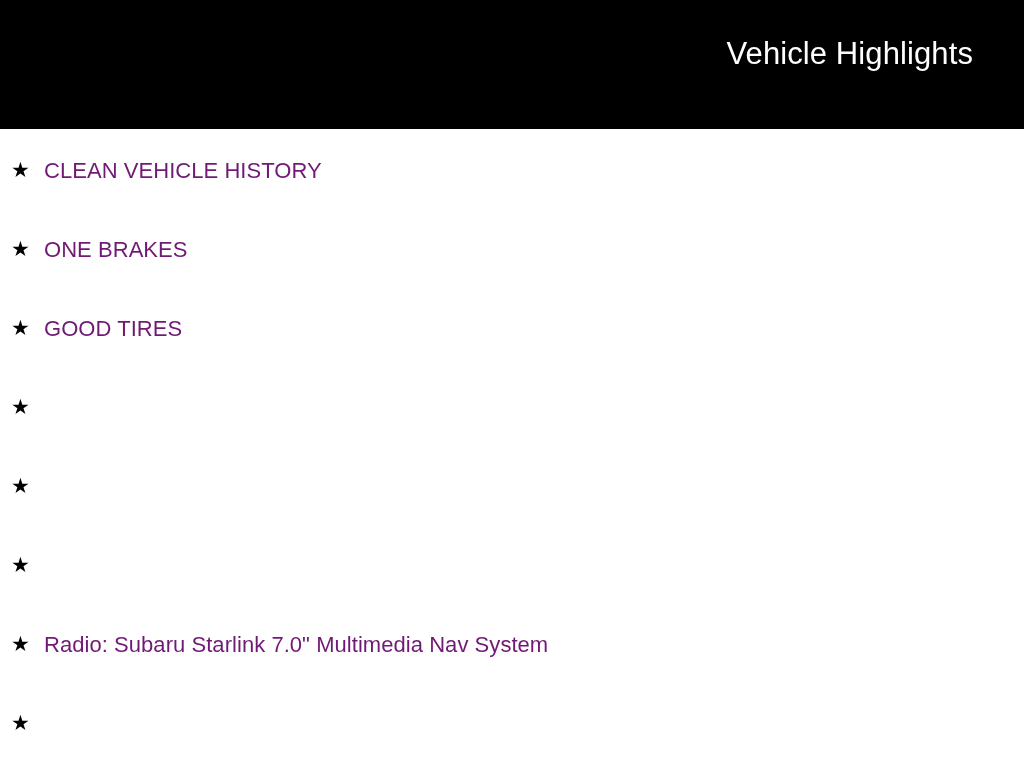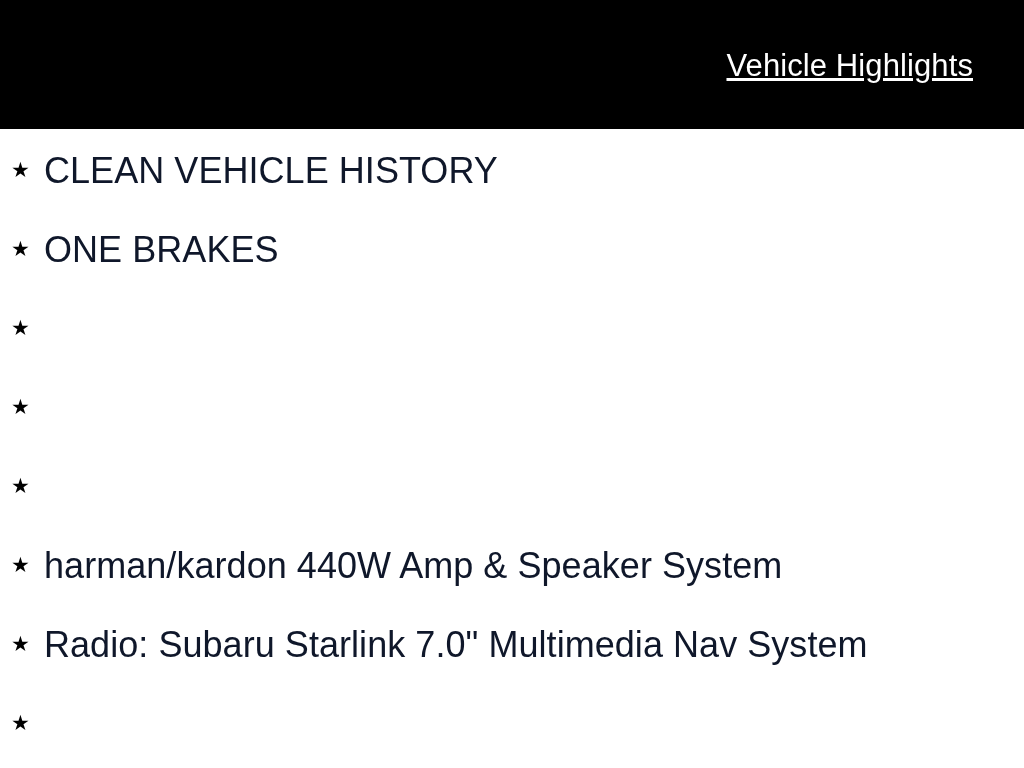--- a/index.html
+++ b/index.html
@@ -27,30 +27,29 @@
     top: 0;
     left: 0;
     width: 1024px;
     height: 129px;
     background: #000000;
     box-sizing: border-box;
   }
   .header-title {
     position: absolute;
     right: 51px;
-    top: 48px;
+    top: 36px;
     color: #ffffff;
     font-family: "Liberation Sans", sans-serif;
     font-size: 31px;
     font-weight: 400;
     line-height: 36px;
     letter-spacing: 0.1px;
     white-space: nowrap;
     text-align: left;
-    text-decoration: underline;
   }
   
   .highlights-list {
     position: absolute;
     top: 129px;
     left: 0;
     width: 1024px;
     margin: 0;
     padding: 0;
     list-style: none;
@@ -76,23 +75,23 @@
     line-height: 79px;
     font-family: "DejaVu Sans", sans-serif;
     font-size: 21px;
     color: #000000;
     text-align: left;
     display: block;
   }
   .highlight-label {
     display: inline-block;
     font-family: "Liberation Sans", sans-serif;
-    font-size: 36px;
+    font-size: 22px;
     font-weight: 400;
-    color: #0f172a;
+    color: #701a75;
     letter-spacing: 0.05px;
     vertical-align: baseline;
   }
 </style>
 </head>
 <body>
 
 <div id="page">
 
   <div class="header-band">
@@ -106,33 +105,33 @@
       <span class="highlight-label">CLEAN VEHICLE HISTORY</span>
     </li>
 
     <li class="highlight-item">
       <span class="star-icon">★</span>
       <span class="highlight-label">ONE BRAKES</span>
     </li>
 
     <li class="highlight-item">
       <span class="star-icon">★</span>
+      <span class="highlight-label">GOOD TIRES</span>
     </li>
 
     <li class="highlight-item">
       <span class="star-icon">★</span>
     </li>
 
     <li class="highlight-item">
       <span class="star-icon">★</span>
     </li>
 
     <li class="highlight-item">
       <span class="star-icon">★</span>
-      <span class="highlight-label">harman/kardon 440W Amp &amp; Speaker System</span>
     </li>
 
     <li class="highlight-item">
       <span class="star-icon">★</span>
       <span class="highlight-label">Radio: Subaru Starlink 7.0" Multimedia Nav System</span>
     </li>
 
     <li class="highlight-item">
       <span class="star-icon">★</span>
     </li>

